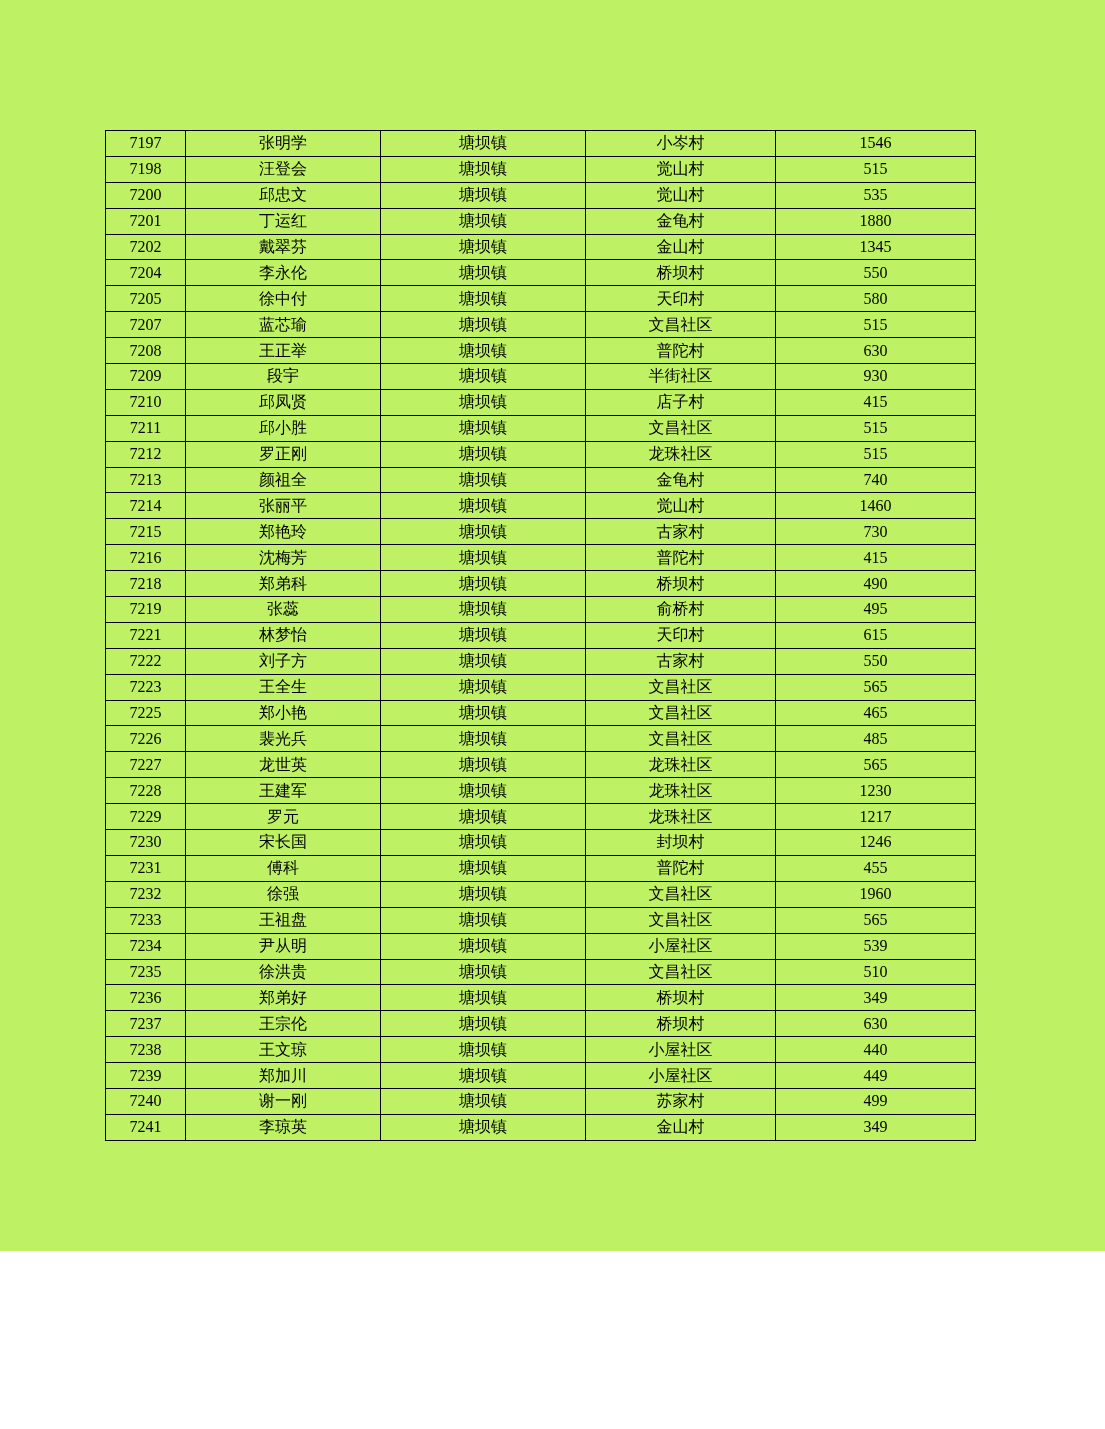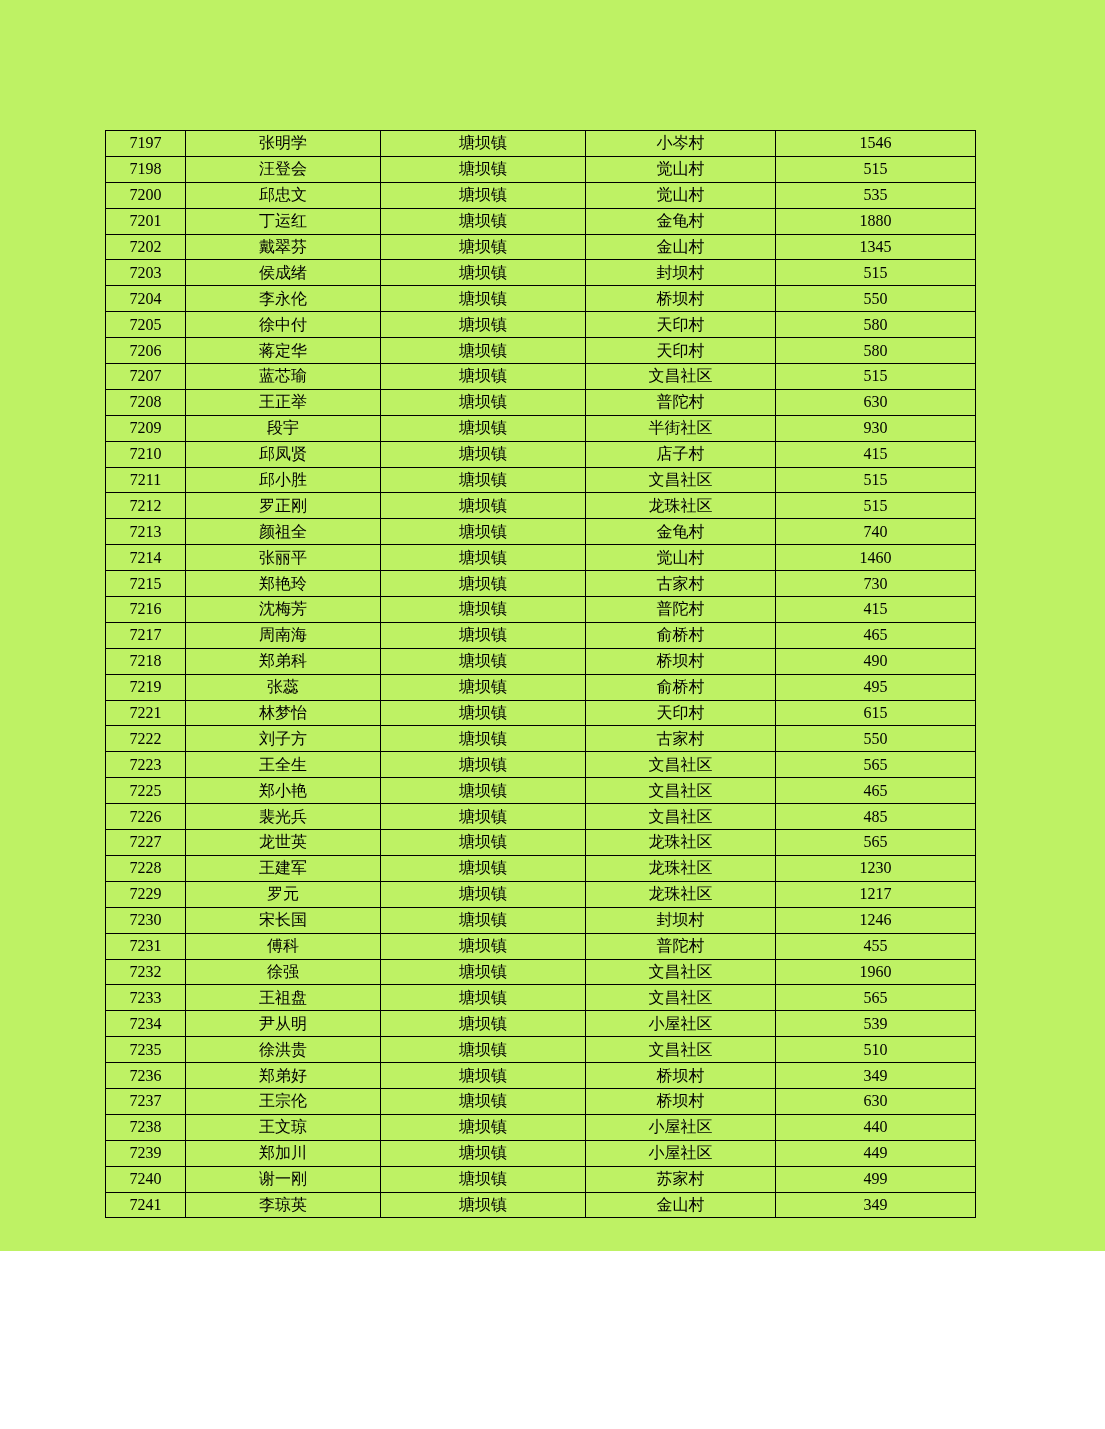--- a/index.html
+++ b/index.html
@@ -84,48 +84,34 @@
           <td>1880</td>
         </tr>
         <tr>
           <td>7202</td>
           <td>戴翠芬</td>
           <td>塘坝镇</td>
           <td>金山村</td>
           <td>1345</td>
         </tr>
         <tr>
-          <td>7203</td>
-          <td>侯成绪</td>
-          <td>塘坝镇</td>
-          <td>封坝村</td>
-          <td>515</td>
-        </tr>
-        <tr>
           <td>7204</td>
           <td>李永伦</td>
           <td>塘坝镇</td>
           <td>桥坝村</td>
           <td>550</td>
         </tr>
         <tr>
           <td>7205</td>
           <td>徐中付</td>
           <td>塘坝镇</td>
           <td>天印村</td>
           <td>580</td>
         </tr>
         <tr>
-          <td>7206</td>
-          <td>蒋定华</td>
-          <td>塘坝镇</td>
-          <td>天印村</td>
-          <td>580</td>
-        </tr>
-        <tr>
           <td>7207</td>
           <td>蓝芯瑜</td>
           <td>塘坝镇</td>
           <td>文昌社区</td>
           <td>515</td>
         </tr>
         <tr>
           <td>7208</td>
           <td>王正举</td>
           <td>塘坝镇</td>
@@ -180,27 +166,20 @@
           <td>塘坝镇</td>
           <td>古家村</td>
           <td>730</td>
         </tr>
         <tr>
           <td>7216</td>
           <td>沈梅芳</td>
           <td>塘坝镇</td>
           <td>普陀村</td>
           <td>415</td>
-        </tr>
-        <tr>
-          <td>7217</td>
-          <td>周南海</td>
-          <td>塘坝镇</td>
-          <td>俞桥村</td>
-          <td>465</td>
         </tr>
         <tr>
           <td>7218</td>
           <td>郑弟科</td>
           <td>塘坝镇</td>
           <td>桥坝村</td>
           <td>490</td>
         </tr>
         <tr>
           <td>7219</td>

